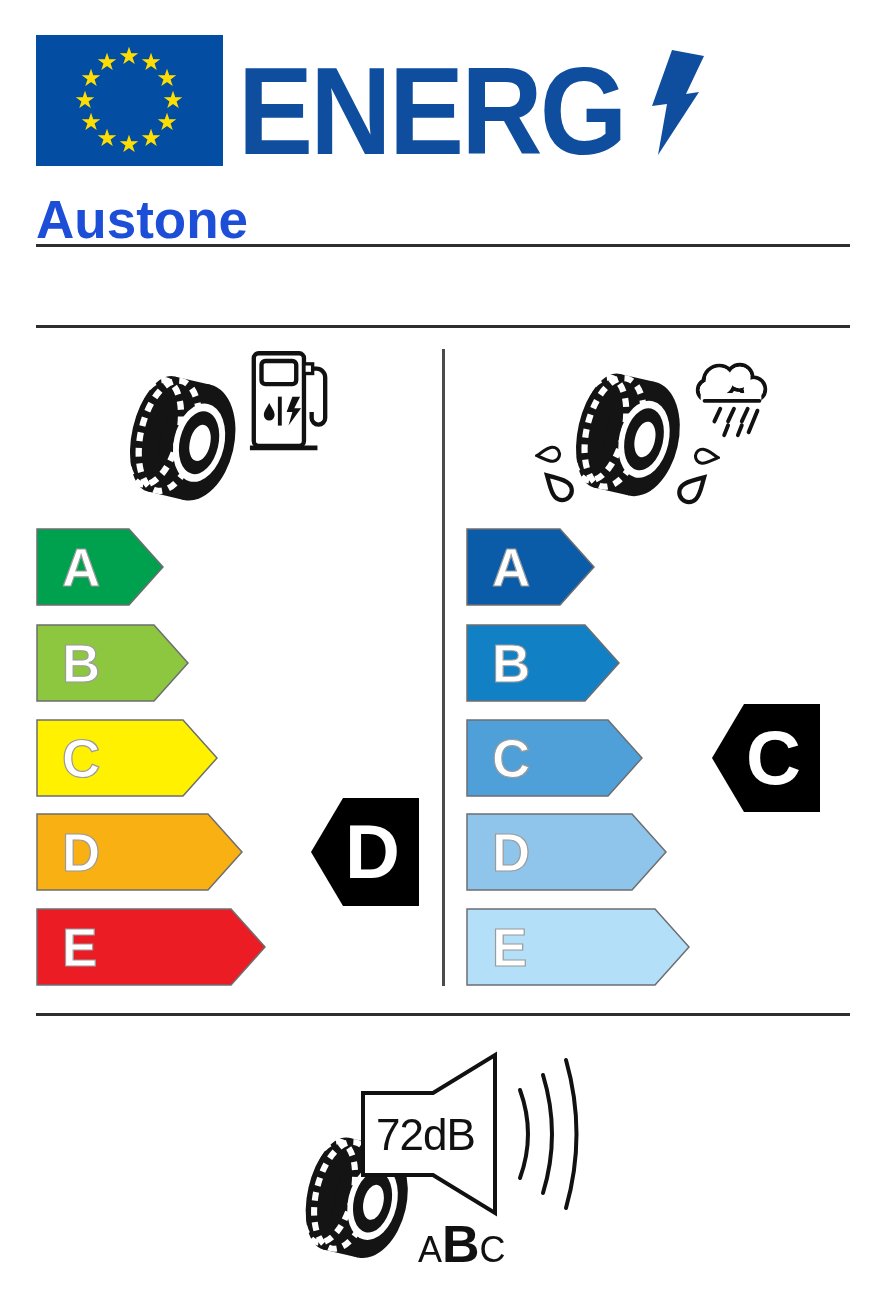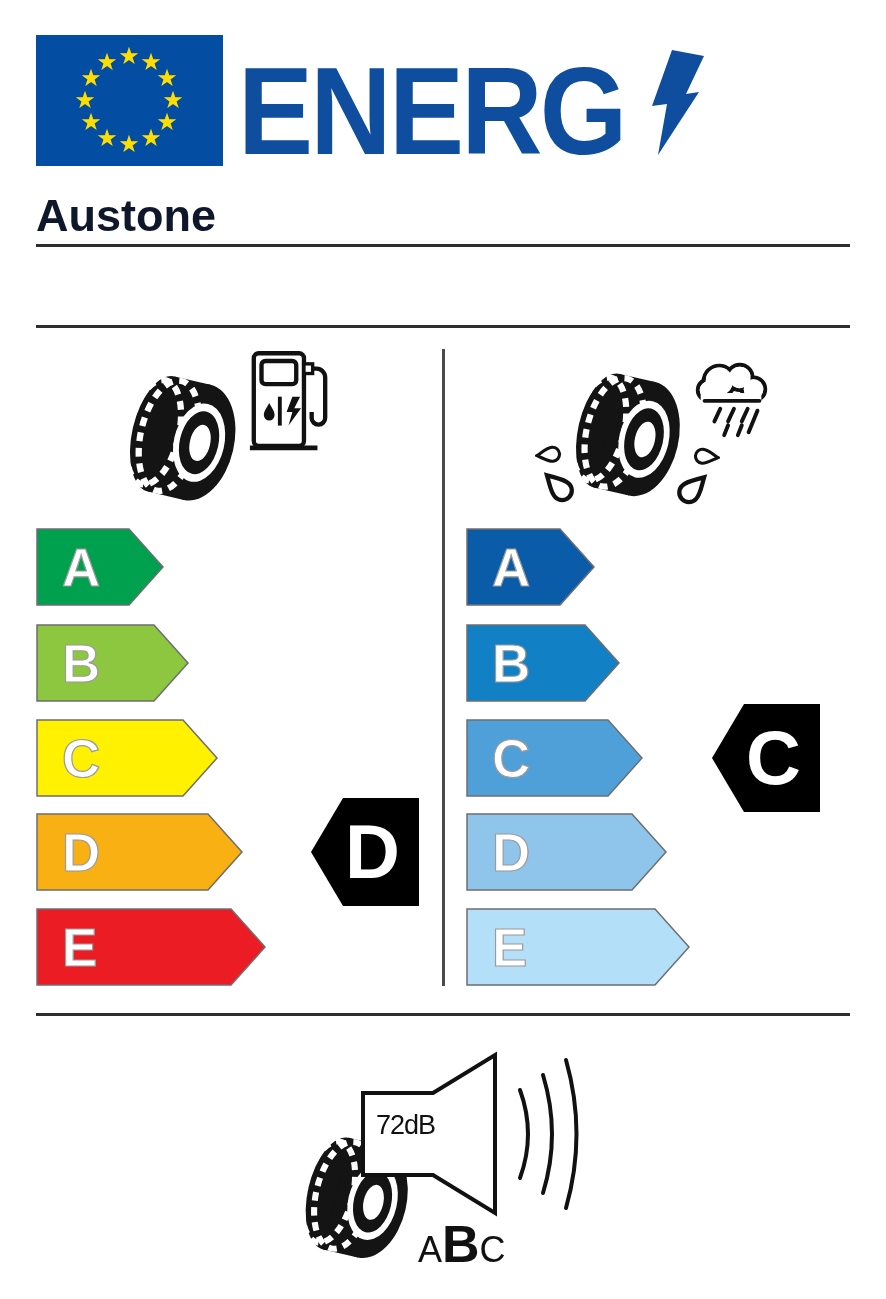--- a/index.html
+++ b/index.html
@@ -8,36 +8,36 @@
     font-family:"Liberation Sans","DejaVu Sans",sans-serif;color:#111;
     overflow:hidden;
   }
   .abs{position:absolute;}
   
   #energ-text{
     left:238px;top:48px;font-size:125px;line-height:1;font-weight:bold;
     color:#0F4E9E;letter-spacing:-3px;transform:scaleX(0.9);transform-origin:left top;
     white-space:nowrap;
   }
-  #brand{left:36px;top:192px;font-size:45px;line-height:1.05;font-weight:bold;color:#0f172a;}
+  #brand{left:36px;top:192px;font-size:53px;line-height:1.05;font-weight:bold;color:#1d4ed8;}
   .hline{left:36px;width:814px;height:3px;background:#2e2e2e;}
   #vdivider{left:442px;top:349px;width:3px;height:637px;background:#4a4a4a;}
   
   .arrow{height:78px;display:flex;align-items:center;}
   .arrow svg{position:absolute;left:0;top:0;}
   .arrow .letter{
     position:relative;padding-left:26px;font-size:53px;font-weight:bold;color:#fff;
     -webkit-text-stroke:1.2px #9b9b9b;line-height:1;
   }
   
   .marker{width:112px;height:112px;display:flex;align-items:center;}
   .marker svg{position:absolute;left:0;top:0;}
   .marker .mletter{position:relative;padding-left:36px;font-size:76px;font-weight:bold;color:#fff;line-height:1;}
   
-  #db-label{left:376px;top:1110px;font-size:27px;letter-spacing:-1px;color:#111;white-space:nowrap;}
+  #db-label{left:376px;top:1110px;font-size:44px;letter-spacing:-1px;color:#111;white-space:nowrap;}
   #abc{left:418px;top:1214px;white-space:nowrap;}
   #abc .small{font-size:36px;font-weight:400;color:#111;}
   #abc .big{font-size:52px;font-weight:bold;color:#111;}
 </style>
 </head>
 <body>
 
 <svg width="0" height="0" style="position:absolute">
   <defs>
     <g id="tireShape" transform="rotate(13 65 75)">

